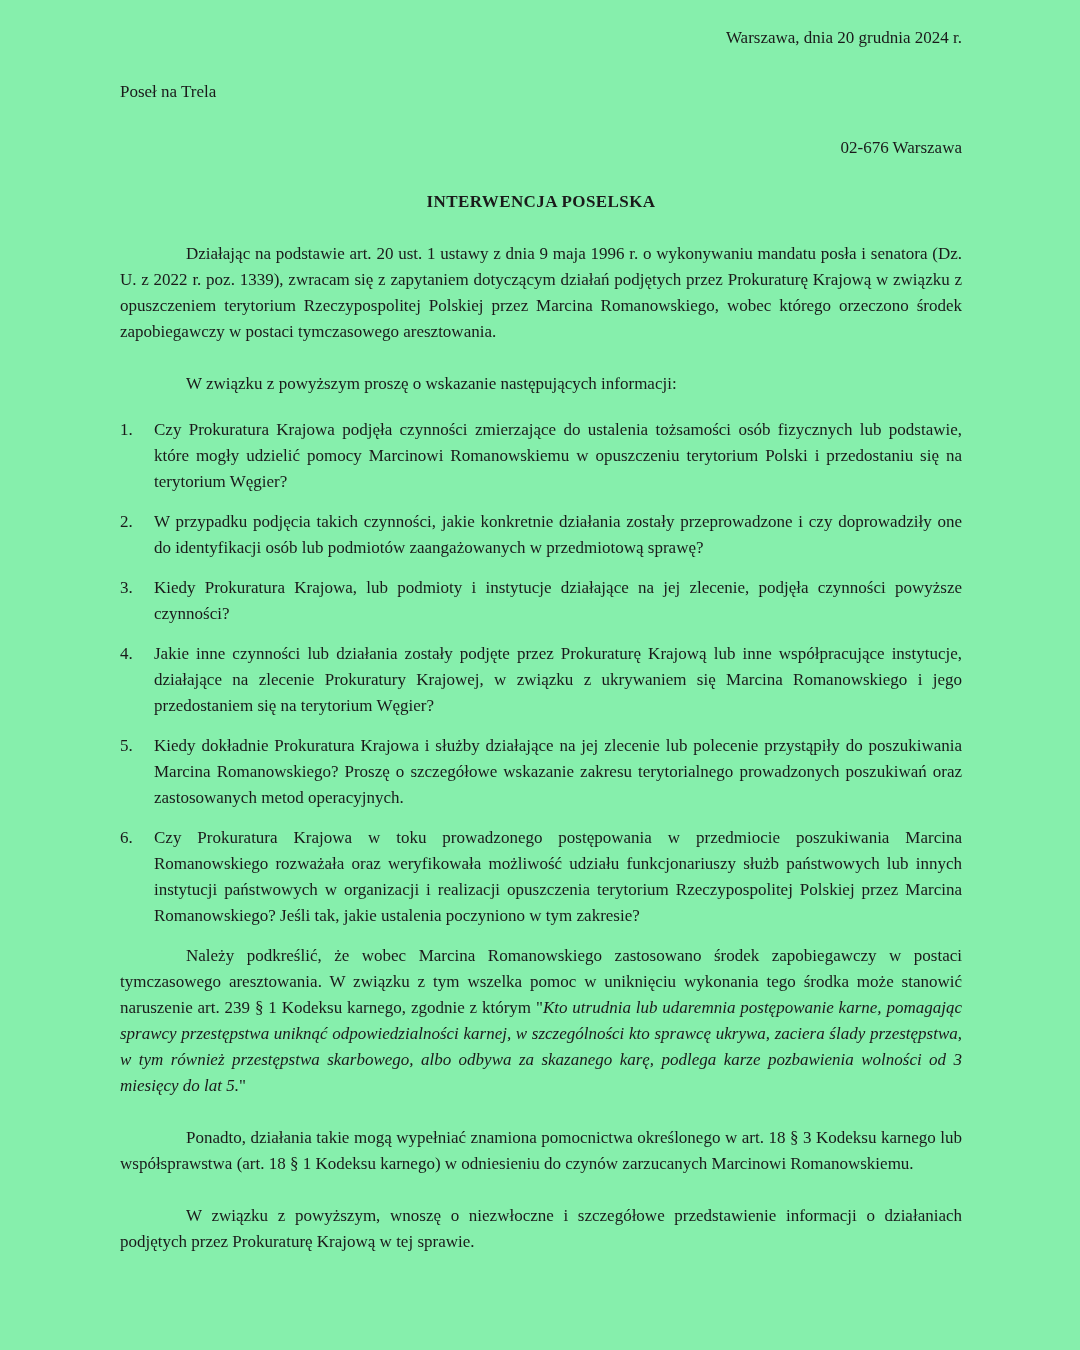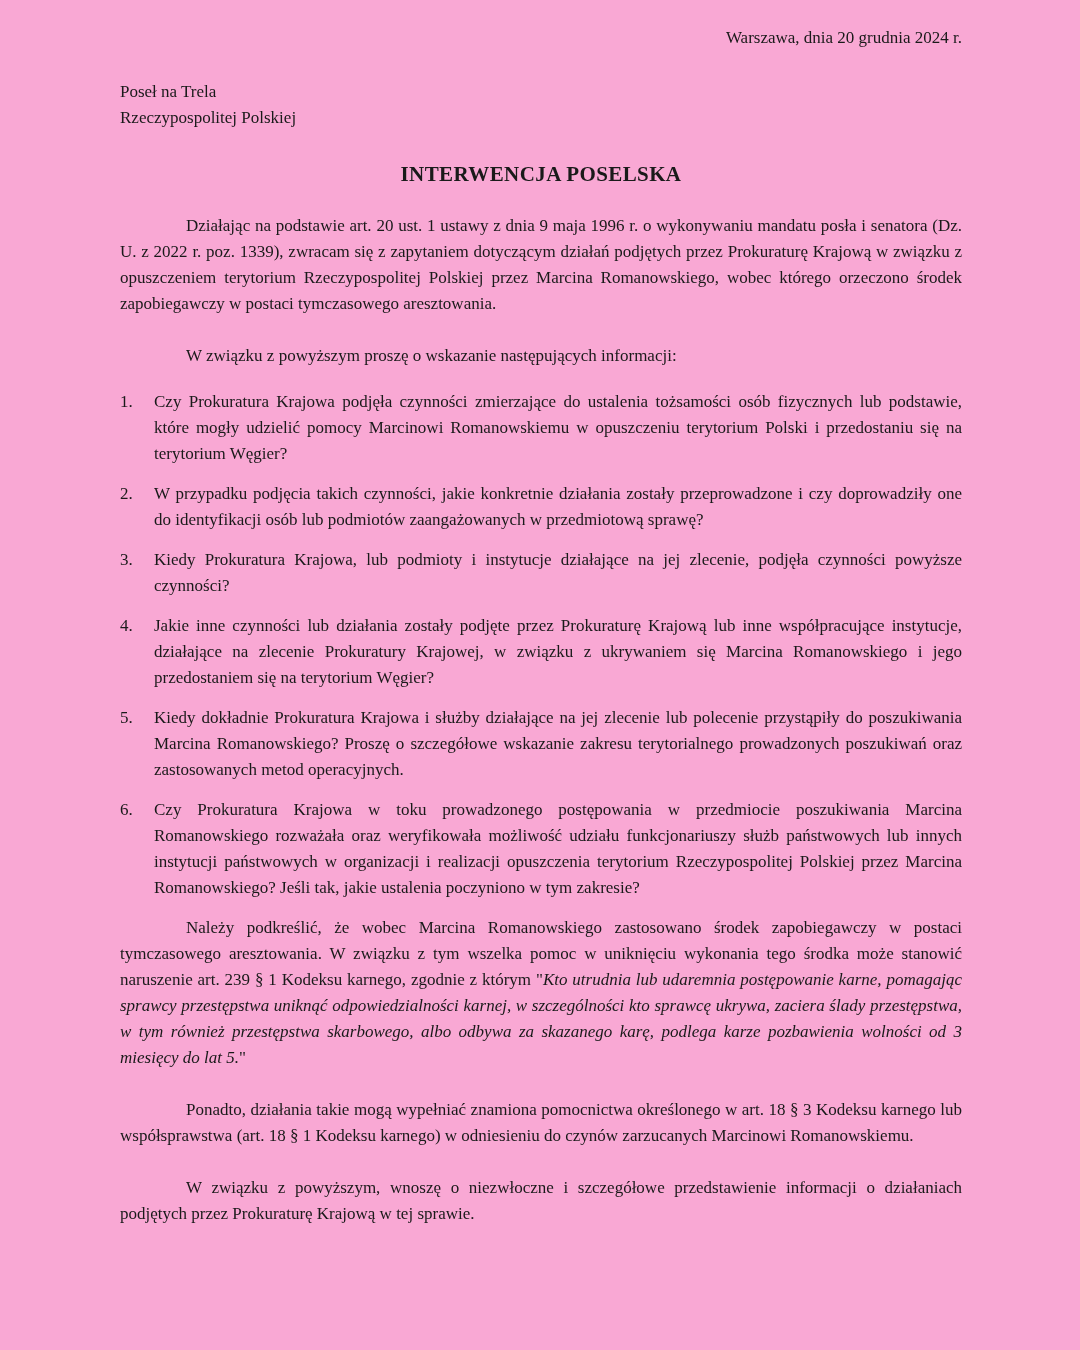--- a/index.html
+++ b/index.html
@@ -5,21 +5,21 @@
   html, body {
     margin: 0;
     padding: 0;
     background: #ffffff;
   }
   .page {
     position: relative;
     width: 1080px;
     height: 1350px;
     margin: 0 auto;
-    background: #f9a8d4;
+    background: #86efac;
     box-sizing: border-box;
     padding: 25px 118px 22px 120px;
     font-family: "Liberation Serif", "DejaVu Serif", serif;
     font-size: 17px;
     line-height: 26px;
     color: #1a1a1a;
   }
   .bold { font-weight: bold; }
   .date-line {
     text-align: right;
@@ -29,21 +29,21 @@
     text-align: left;
     margin: 0 0 30px 0;
   }
   .recipient {
     text-align: right;
     margin: 0 0 28px 0;
   }
   .title {
     text-align: center;
     font-weight: bold;
-    font-size: 21px;
+    font-size: 17px;
     letter-spacing: 0.4px;
     margin: 0 0 26px 0;
   }
   p.para {
     margin: 0 0 26px 0;
     text-align: justify;
     text-indent: 66px;
   }
   p.request {
     margin-bottom: 20px;
@@ -72,24 +72,24 @@
 </style>
 </head>
 <body>
 
 <div class="page">
 
   <div class="date-line">Warszawa, dnia 20 grudnia 2024 r.</div>
 
   <div class="sender">
     <div>Poseł na Trela</div>
-    <div>Rzeczypospolitej Polskiej</div>
   </div>
 
   <div class="recipient">
+    <div>02-676 Warszawa</div>
   </div>
 
   <div class="title">INTERWENCJA POSELSKA</div>
 
   <p class="para">Działając na podstawie art. 20 ust. 1 ustawy z dnia 9 maja 1996 r. o wykonywaniu mandatu posła i senatora (Dz. U. z 2022 r. poz. 1339), zwracam się z zapytaniem dotyczącym działań podjętych przez Prokuraturę Krajową w związku z opuszczeniem terytorium Rzeczypospolitej Polskiej przez Marcina Romanowskiego, wobec którego orzeczono środek zapobiegawczy w postaci tymczasowego aresztowania.</p>
 
   <p class="para request">W związku z powyższym proszę o wskazanie następujących informacji:</p>
 
   <ol class="questions">
     <li class="q-item">

